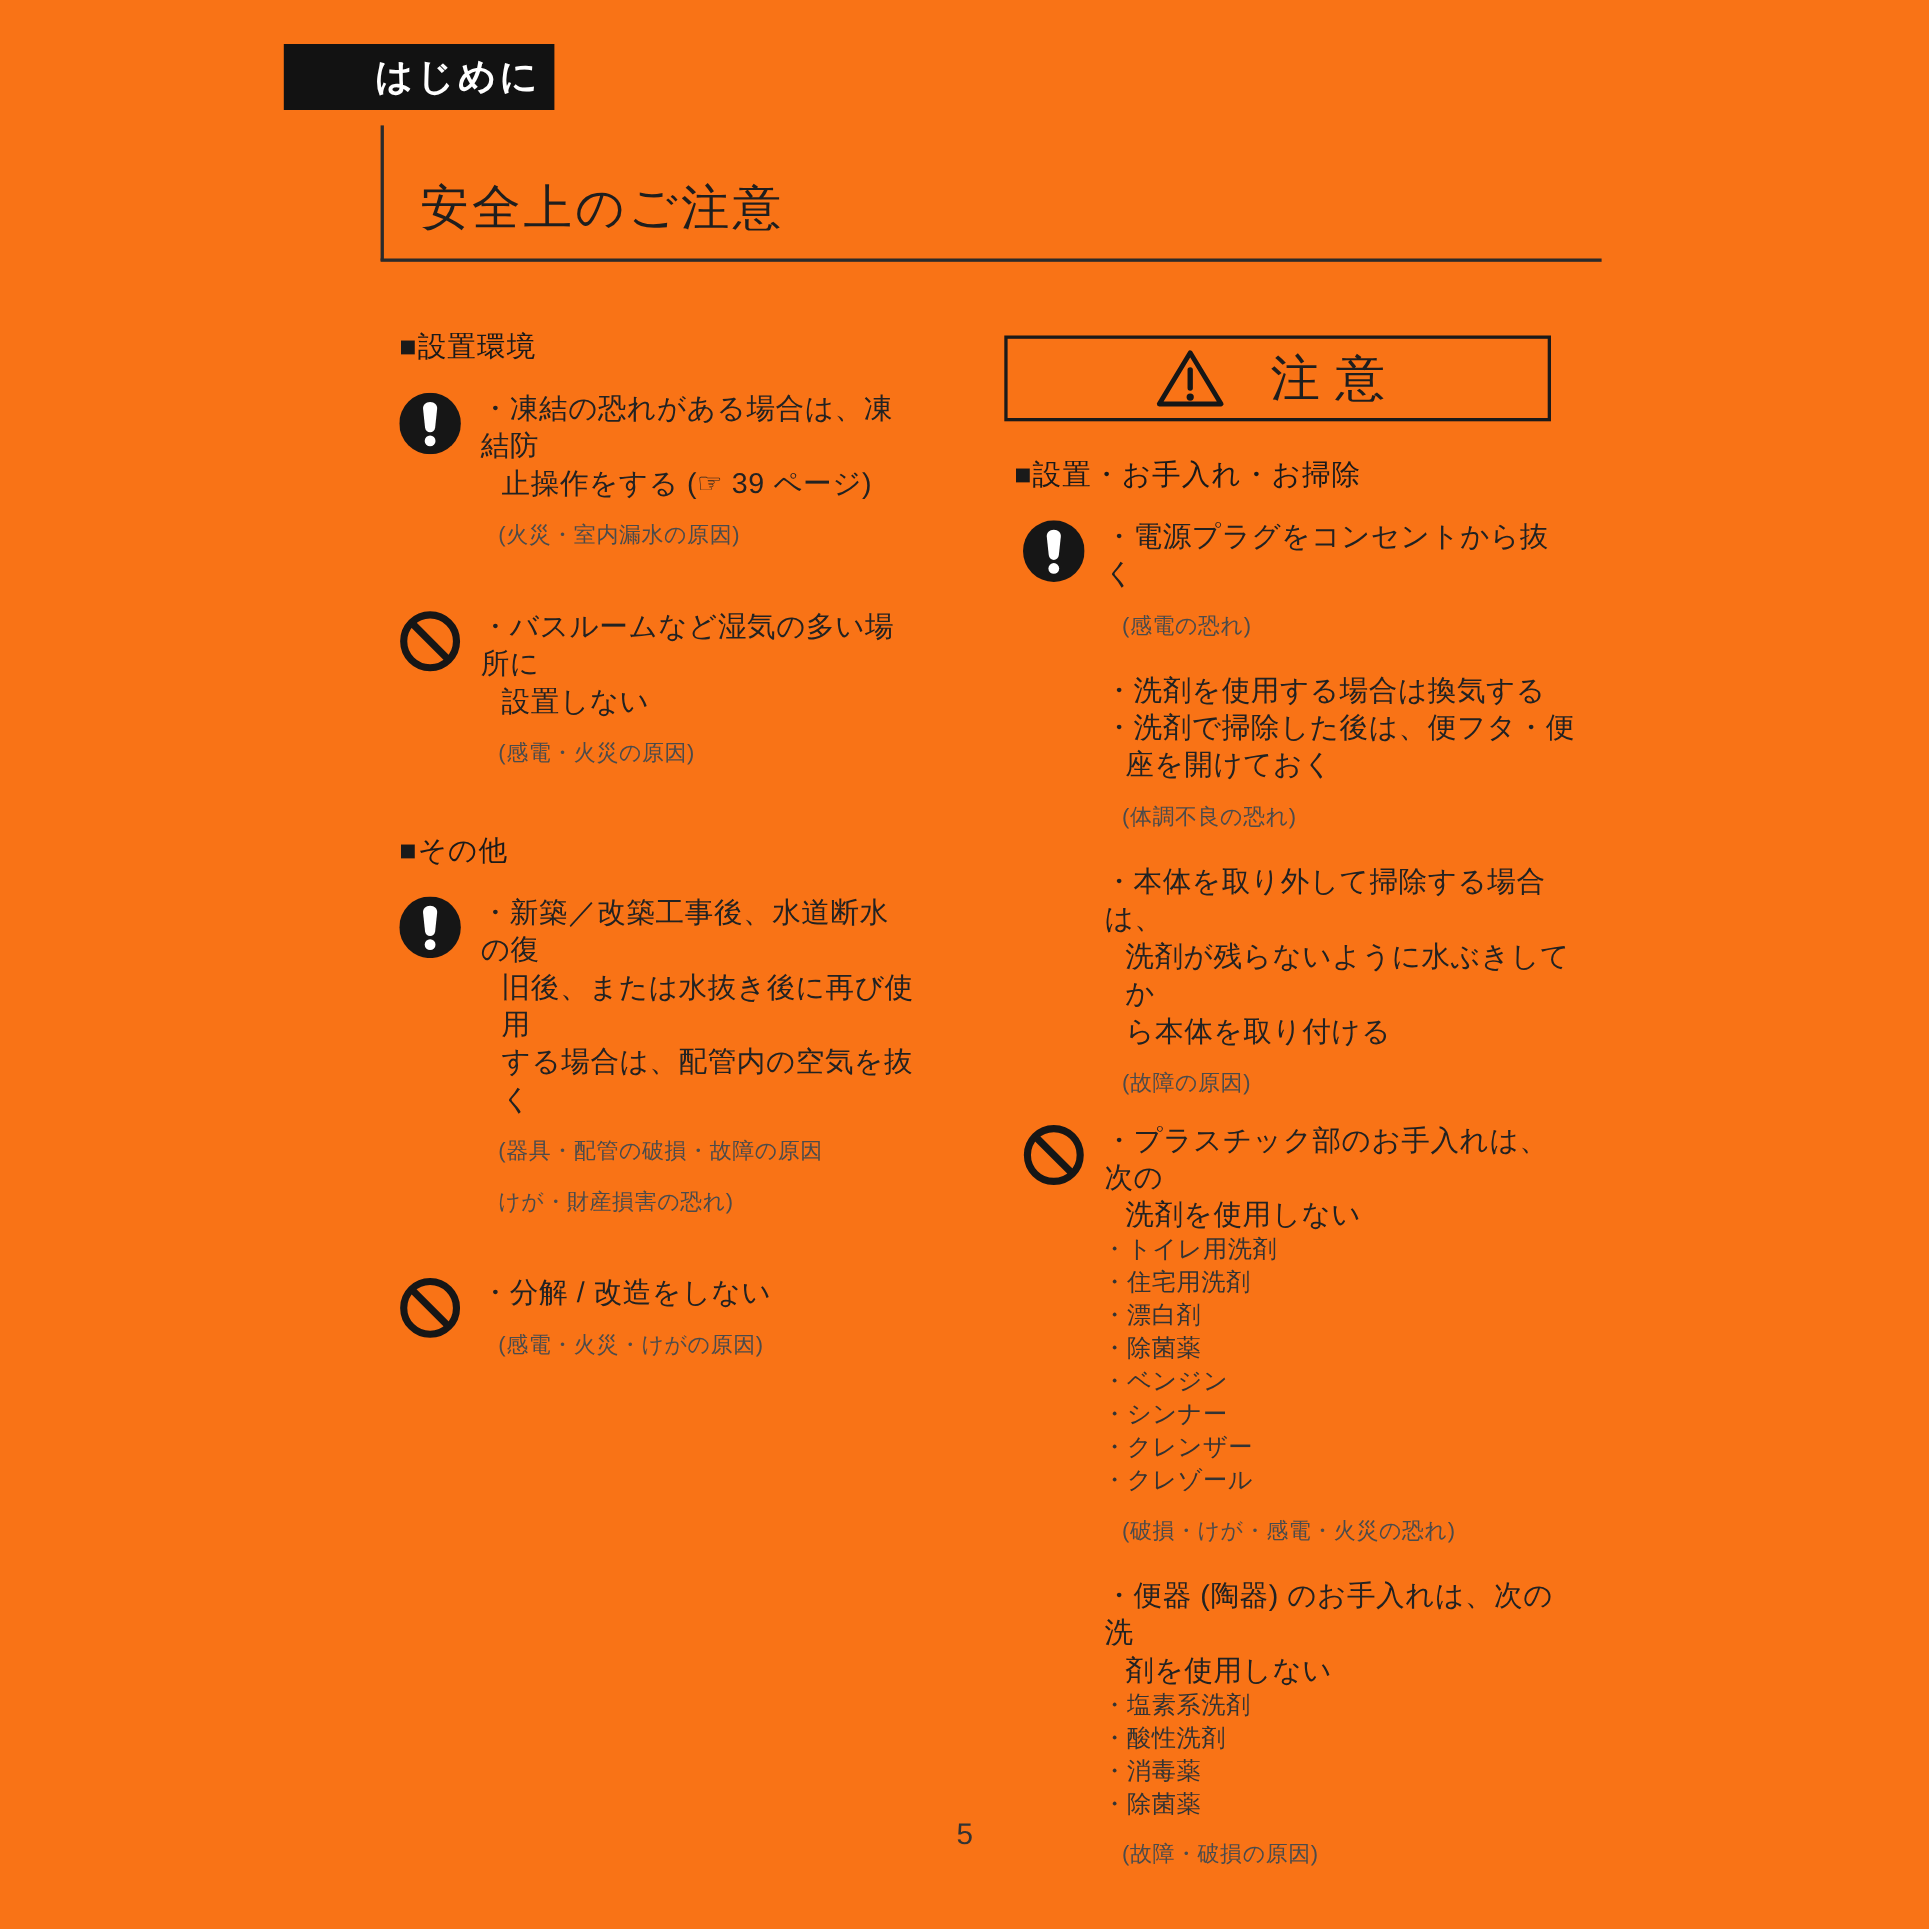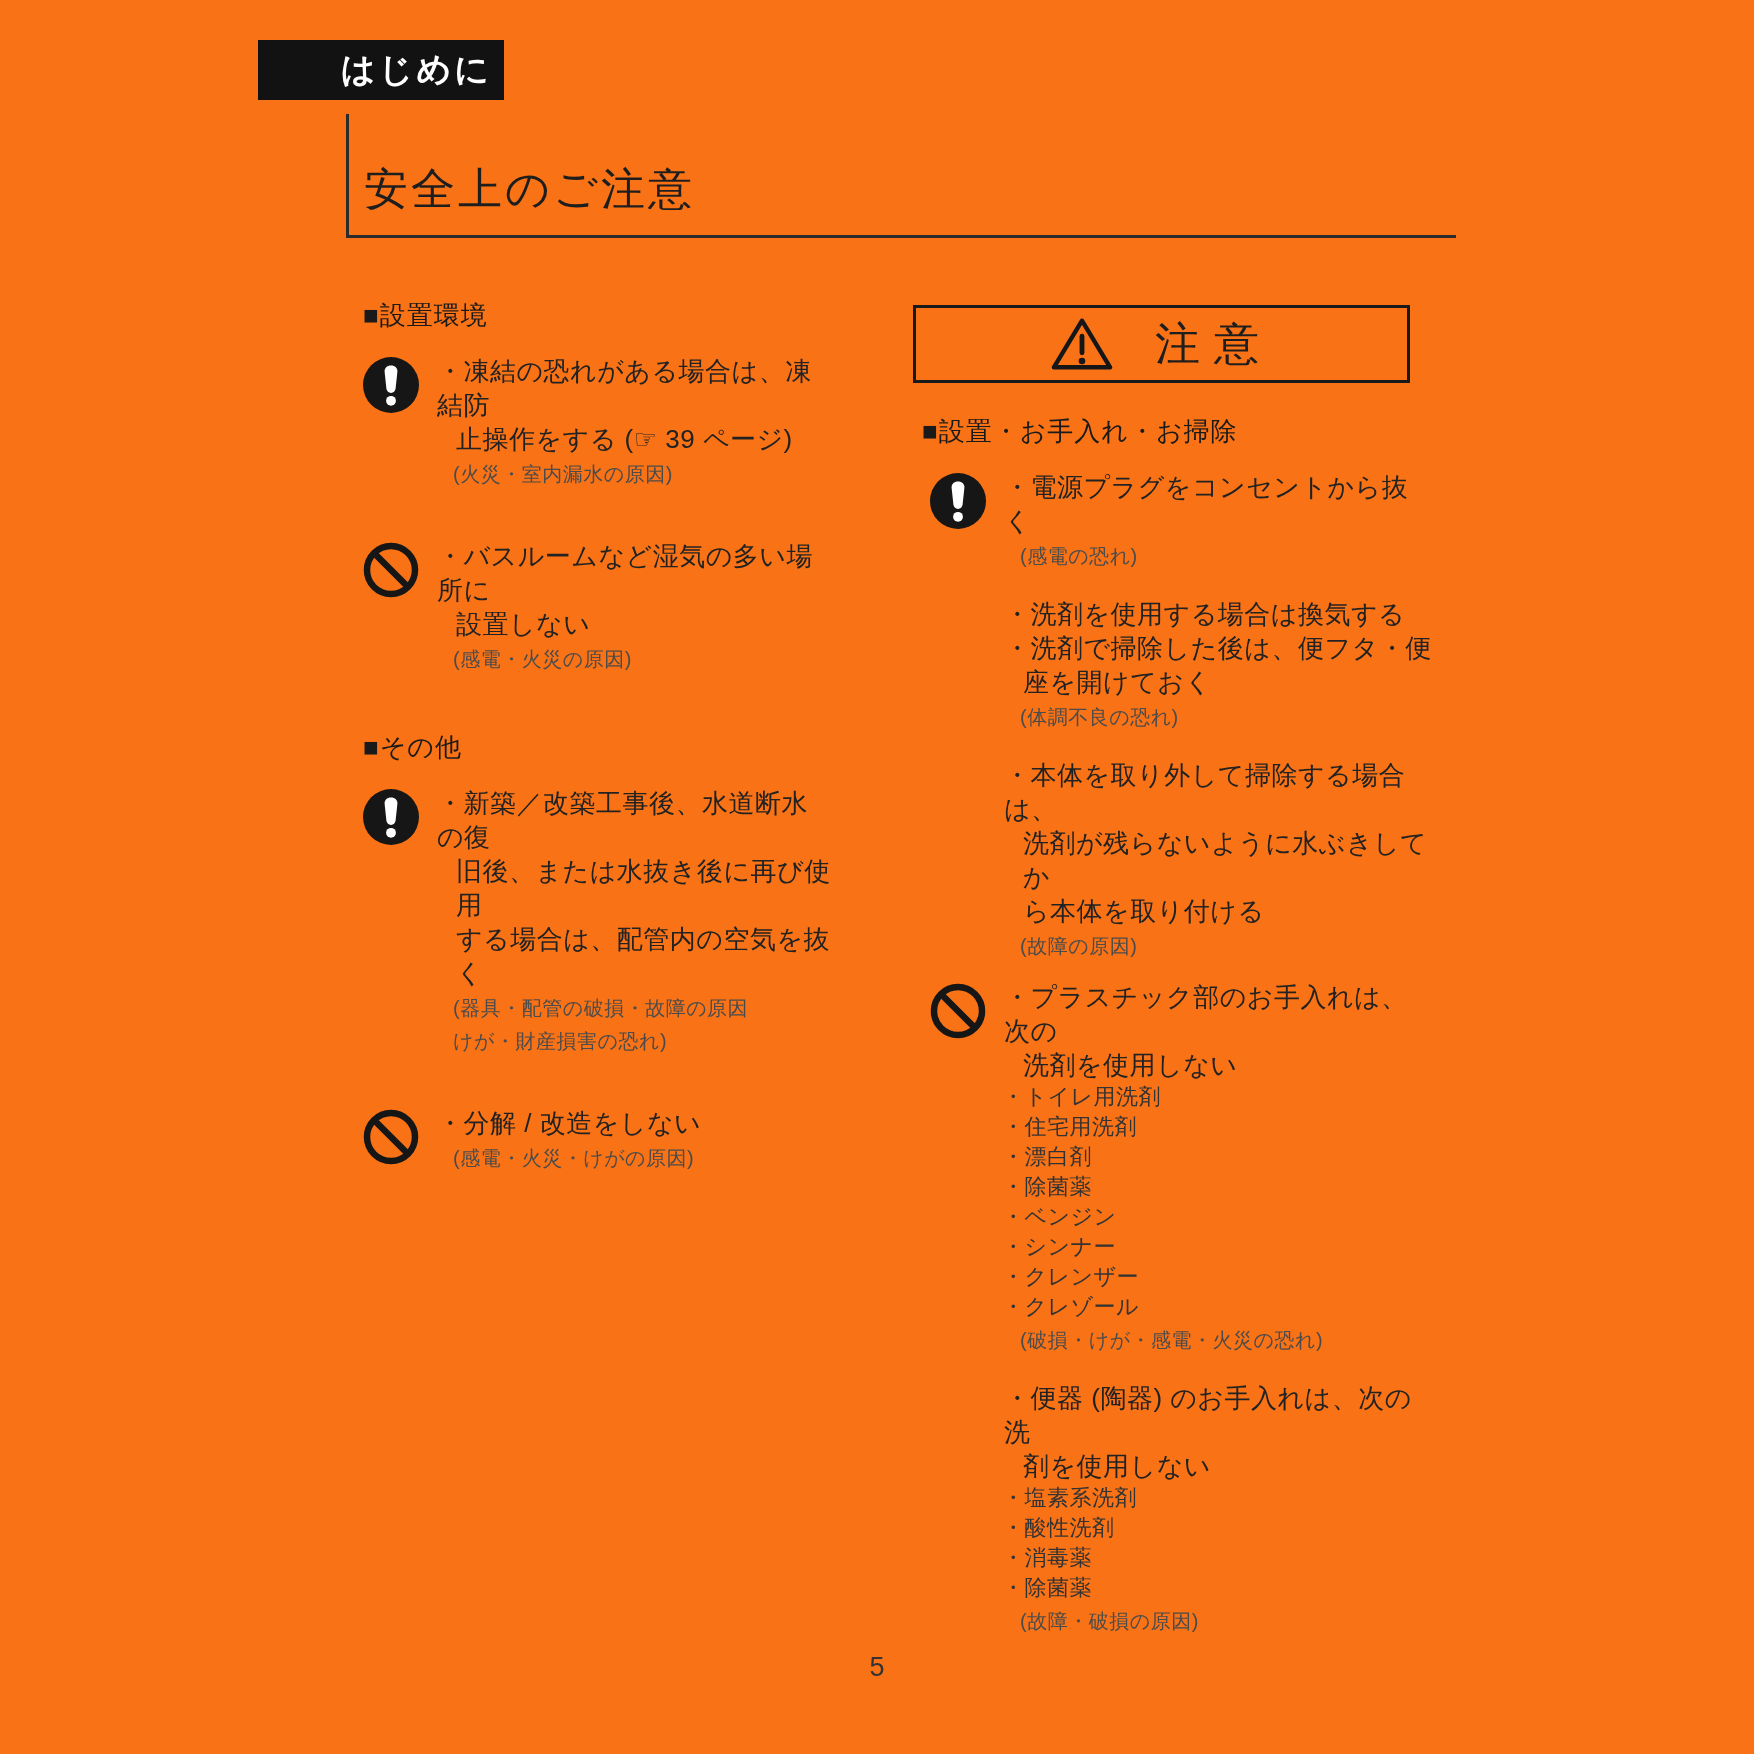--- a/index.html
+++ b/index.html
@@ -15,21 +15,21 @@
   
   .tab{
     position:absolute;left:258px;top:40px;width:246px;height:60px;
     background:#121212;color:#ffffff;
     display:flex;align-items:center;justify-content:flex-end;
     padding-right:12px;box-sizing:border-box;
     font-size:34px;font-weight:bold;letter-spacing:3px;
   }
   .vline{position:absolute;left:346px;top:114px;width:3px;height:123px;background:#2b2b2b;}
   .hline{position:absolute;left:346px;top:235px;width:1110px;height:3px;background:#2b2b2b;}
-  .title{position:absolute;left:364px;top:160px;font-size:44px;letter-spacing:3px;color:#1e1e1e;}
+  .title{position:absolute;left:382px;top:160px;font-size:44px;letter-spacing:3px;color:#1e1e1e;}
   
   .col{position:absolute;}
   .col-left{left:363px;top:300px;width:470px;}
   .col-right{left:913px;top:305px;width:520px;}
   
   .caution-box{
     width:497px;height:78px;border:3px solid #1a1a1a;box-sizing:border-box;
     display:flex;align-items:center;justify-content:center;gap:27px;
     margin-bottom:33px;
   }
@@ -40,21 +40,21 @@
   .col-right .sec-heading{margin-left:9px;}
   .item{position:relative;margin-top:24px;}
   .col-left .item + .item{margin-top:50px;}
   .col-left .item + .sec-heading{margin-top:58px;}
   .col-right .item{margin-left:17px;}
   .col-right .item + .item{margin-top:19px;}
   .icn{position:absolute;left:0;top:3px;width:56px;height:56px;line-height:0;}
   .block + .block{margin-top:26px;}
   .lb{font-size:26px;line-height:34px;margin-left:74px;letter-spacing:0.5px;}
   .lc{font-size:26px;line-height:34px;margin-left:93px;letter-spacing:0.5px;}
-  .ln{font-size:20px;line-height:30px;margin-left:90px;margin-top:3px;color:#4b4b4b;letter-spacing:0.5px;}
+  .ln{font-size:20px;line-height:30px;margin-left:90px;margin-top:16px;color:#4b4b4b;letter-spacing:0.5px;}
   .ls{font-size:22px;line-height:30px;margin-left:72px;color:#333333;letter-spacing:0.5px;}
   .pagenum{
     position:absolute;left:0;right:0;top:1652px;text-align:center;
     font-size:27px;color:#333333;
   }
 </style>
 </head>
 <body>
 
 <div class="page">

